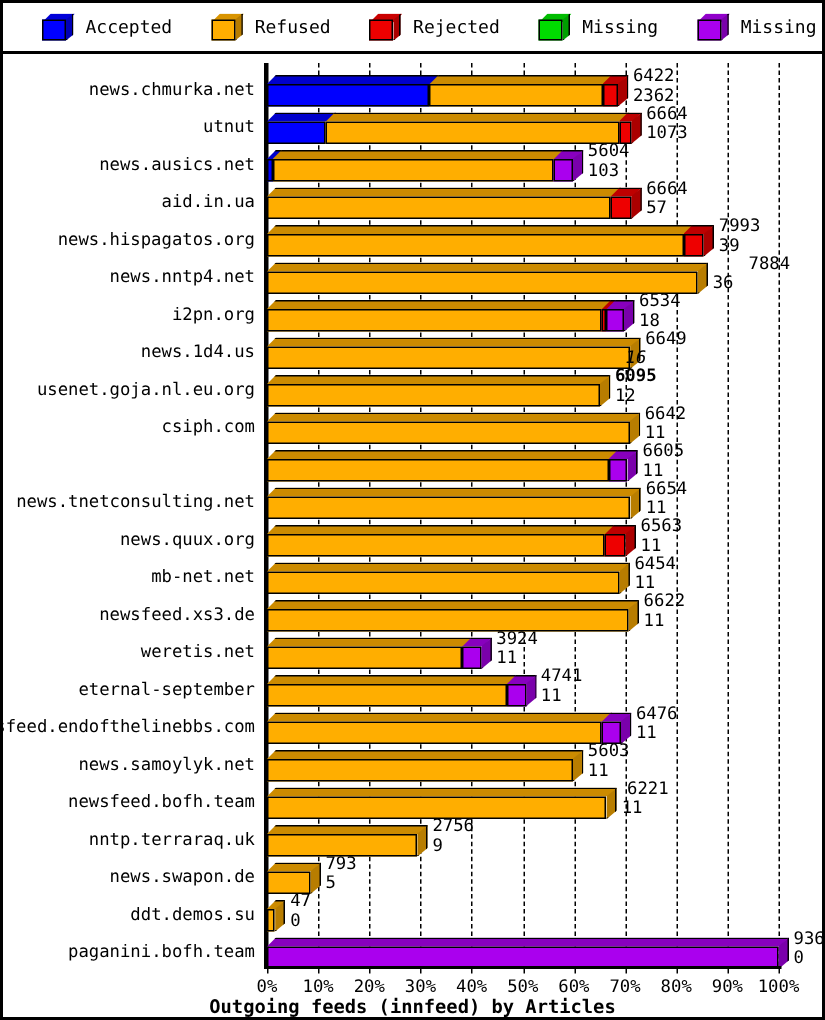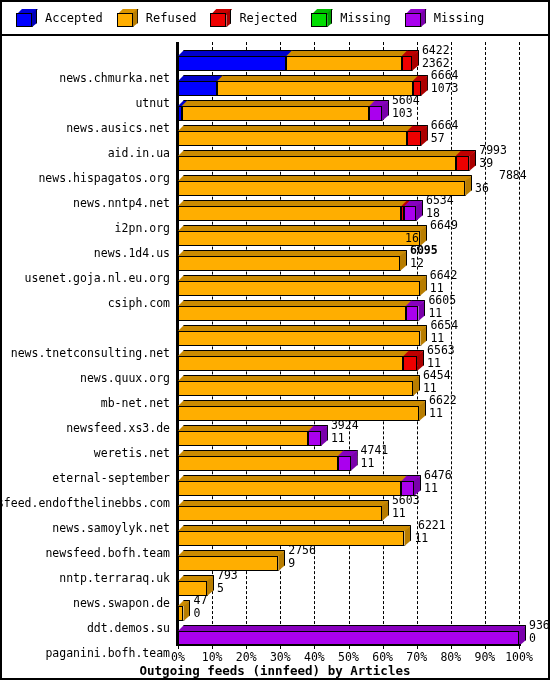--- a/index.html
+++ b/index.html
@@ -29,21 +29,21 @@
     width: 546px;
     height: 34px;
     border-bottom: 2px solid #000;
     box-sizing: border-box;
     display: flex;
     align-items: center;
   }
   .legend-entry {
     display: flex;
     align-items: center;
-    margin-left: 14px;
+    margin-left: 26px;
   }
   .legend-cube {
     position: relative;
     width: 22px;
     height: 18px;
     margin-right: 7px;
     flex: 0 0 auto;
   }
   .legend-cube .face {
     position: absolute;
@@ -109,21 +109,20 @@
     height: 26px;
   }
   .row-label {
     position: absolute;
     right: 382px;
     top: 6px;
     font-size: 11.5px;
     color: #000;
     white-space: nowrap;
     text-align: right;
-    margin-top: 19px;
   }
   .bar-wrap {
     position: absolute;
     left: 176px;
     top: 4px;
     height: 21px;
   }
   .seg {
     position: absolute;
     top: 6px;
@@ -348,21 +347,21 @@
         <div class="val-sub" style="left: 424.018px;">18</div>
       </div>
       <div class="row" style="top: 219px;">
         <div class="row-label">news.1d4.us</div>
         <div class="bar-wrap" style="width: 250.11px;">
           <div class="seg" style="left: 0px; width: 242.11px; background: rgb(255, 174, 0);"></div>
           <div class="seg-top" style="left: 0px; width: 249.11px; background: rgb(204, 139, 0); border-top: 1px solid rgb(0, 0, 0);"></div>
           <div class="cap-side" style="left: 242.11px; background: rgb(184, 125, 0);"></div>
         </div>
         <div class="val-main" style="left: 428.11px;">6649</div>
-        <div class="val-sub" style="left: 403px;">16</div>
+        <div class="val-sub" style="left: 415px; font-style: italic;">16</div>
       </div>
       <div class="row" style="top: 244px;">
         <div class="row-label">usenet.goja.nl.eu.org</div>
         <div class="bar-wrap" style="width: 229.991px;">
           <div class="seg" style="left: 0px; width: 221.991px; background: rgb(255, 174, 0);"></div>
           <div class="seg-top" style="left: 0px; width: 228.991px; background: rgb(204, 139, 0); border-top: 1px solid rgb(0, 0, 0);"></div>
           <div class="cap-side" style="left: 221.991px; background: rgb(184, 125, 0);"></div>
         </div>
         <div class="val-main" style="left: 407.991px; font-weight: bold;">6095</div>
         <div class="val-sub" style="left: 407.991px;">12</div>

